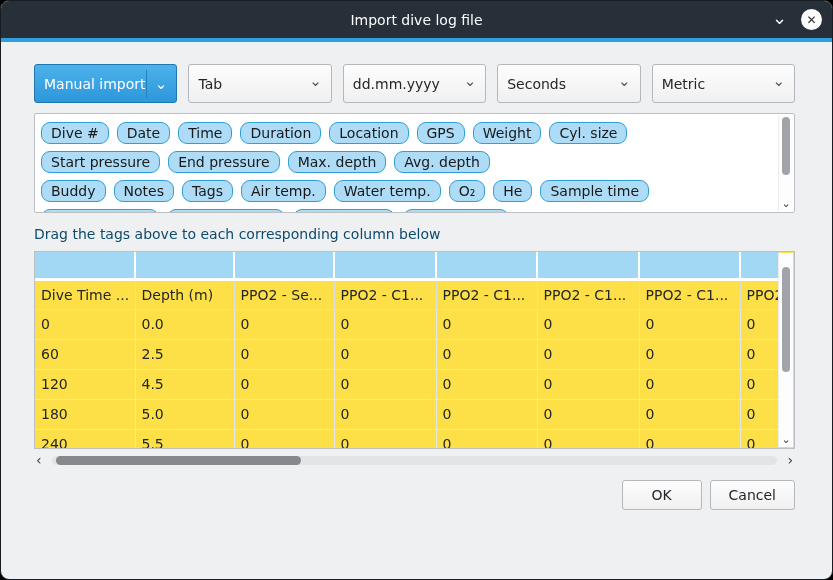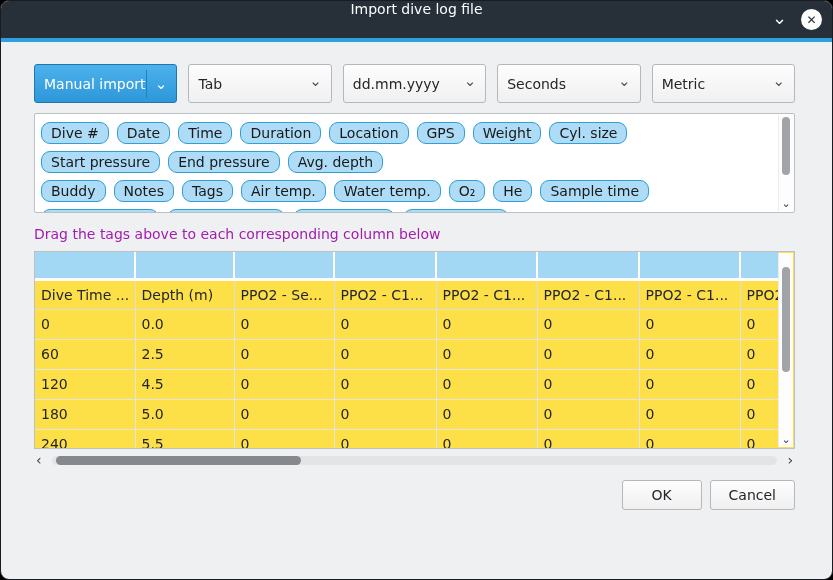--- a/index.html
+++ b/index.html
@@ -9,21 +9,21 @@
     border-radius: 9px; overflow: hidden;
     background: #eff0f1;
     border: 1px solid #171c22;
     display: flex; flex-direction: column;
   }
   
   .titlebar {
     height: 37px; flex: 0 0 37px;
     background: #273038;
     position: relative;
-    display: flex; justify-content: center;
+    display: flex; align-items: center; justify-content: center;
   }
   .titlebar .title { color: #fcfcfc; font-size: 14px; }
   .titlebar-controls {
     position: absolute; right: 10px; top: 0; height: 100%;
     display: flex; align-items: center; gap: 14px;
   }
   .shade-icon { color: #fcfcfc; font-size: 18px; line-height: 14px; cursor: pointer; transform: translateY(-2px); }
   .close-btn {
     width: 21px; height: 21px; border-radius: 50%;
     background: #fcfcfc; color: #273038;
@@ -63,21 +63,21 @@
     padding: 0 9px; height: 22px; line-height: 20px;
     font-size: 14px; color: #17191b; white-space: nowrap; cursor: grab;
   }
   .vscroll {
     position: absolute; top: 1px; right: 1px; bottom: 1px; width: 15px;
     background: #fdfdfd; border-left: 1px solid #ececed;
   }
   .vthumb { position: absolute; right: 3px; width: 8px; background: #a0a4a8; border-radius: 4px; cursor: pointer; }
   .varrow { position: absolute; bottom: 1px; width: 100%; text-align: center; color: #3a3e42; font-size: 11px; cursor: pointer; }
   
-  .instruction { margin: 13px 0 9px 0; font-size: 14px; color: #a21caf; }
+  .instruction { margin: 13px 0 9px 0; font-size: 14px; color: #0c4a6e; }
   
   .table-panel {
     height: 198px; background: #fde047; border: 1px solid #bcc0c4;
     position: relative; overflow: hidden;
   }
   .table-viewport { position: absolute; inset: 0 15px 0 0; overflow: hidden; }
   table.grid { border-collapse: collapse; table-layout: fixed; width: 805px; font-size: 14px; color: #232629; }
   td.drop { background: #a3d8f5; height: 27px; border-right: 2px solid #fff; border-bottom: 3px solid #fff; }
   th.hd {
     font-weight: normal; text-align: left; height: 30px; padding: 0 6px;
@@ -156,20 +156,21 @@
           <span class="tag">Time</span>
           <span class="tag">Duration</span>
           <span class="tag">Location</span>
           <span class="tag">GPS</span>
           <span class="tag">Weight</span>
           <span class="tag">Cyl. size</span>
         </div>
         <div class="tag-row">
           <span class="tag">Start pressure</span>
           <span class="tag">End pressure</span>
+          <span class="tag">Max. depth</span>
           <span class="tag">Avg. depth</span>
         </div>
         <div class="tag-row">
           <span class="tag">Buddy</span>
           <span class="tag">Notes</span>
           <span class="tag">Tags</span>
           <span class="tag">Air temp.</span>
           <span class="tag">Water temp.</span>
           <span class="tag">O₂</span>
           <span class="tag">He</span>

